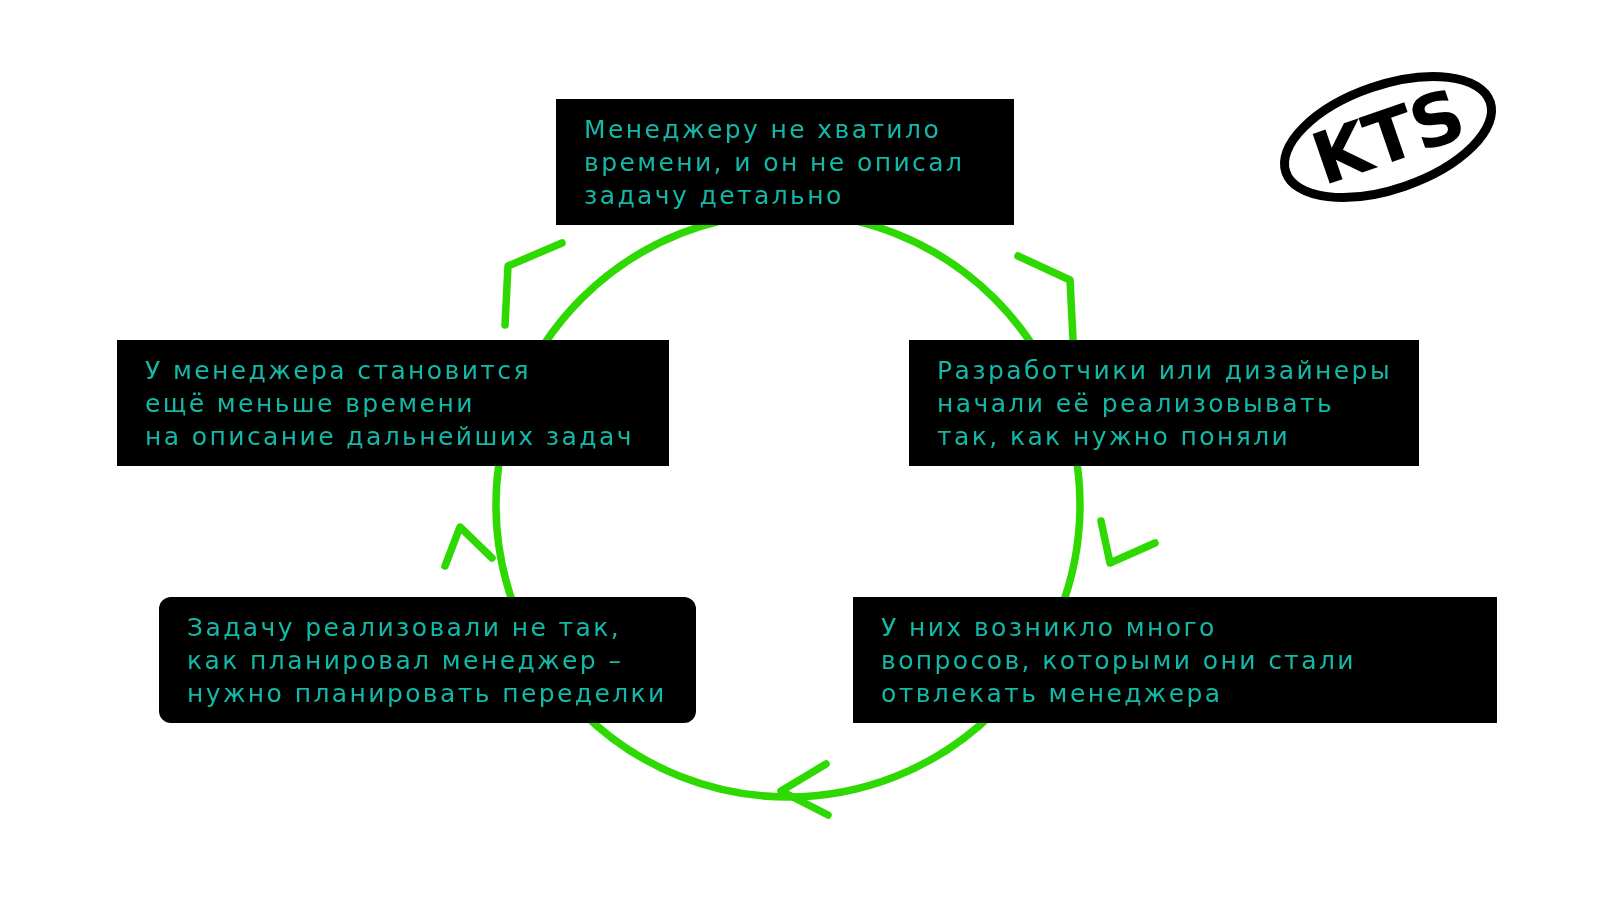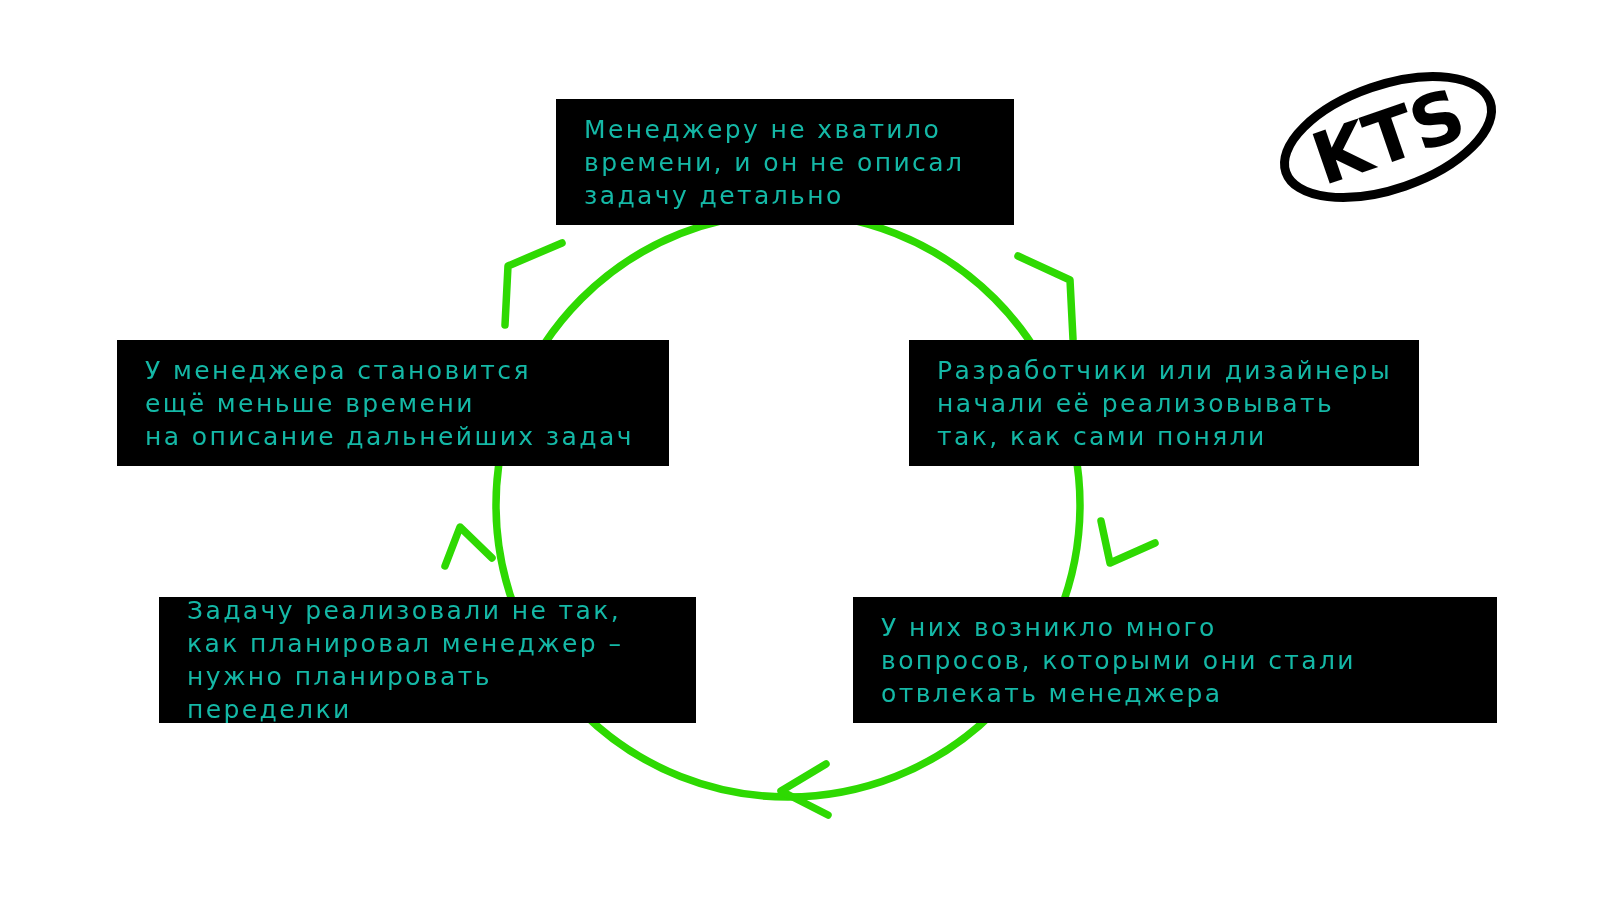--- a/index.html
+++ b/index.html
@@ -68,21 +68,22 @@
     height: 126px;
     padding-left: 28px;
     padding-right: 16px;
   }
   #node-bottom-left {
     left: 159px;
     top: 597px;
     width: 537px;
     height: 126px;
     padding-left: 28px;
-    padding-right: 32px;
+    padding-right: 16px;
+    border-radius: 12px;
   }
   #node-left {
     left: 89px;
     top: 340px;
     width: 552px;
     height: 126px;
     padding-left: 28px;
     padding-right: 16px;
     margin-left: 28px;
   }
@@ -127,21 +128,21 @@
 
   <div class="node-box" id="node-top">
     <div class="node-text">Менеджеру не хватило
 времени, и он не описал
 задачу детально</div>
   </div>
 
   <div class="node-box" id="node-right">
     <div class="node-text">Разработчики или дизайнеры
 начали её реализовывать
-так, как сами поняли</div>
+так, как нужно поняли</div>
   </div>
 
   <div class="node-box" id="node-bottom-right">
     <div class="node-text">У них возникло много
 вопросов, которыми они стали
 отвлекать менеджера</div>
   </div>
 
   <div class="node-box" id="node-bottom-left">
     <div class="node-text">Задачу реализовали не так,

